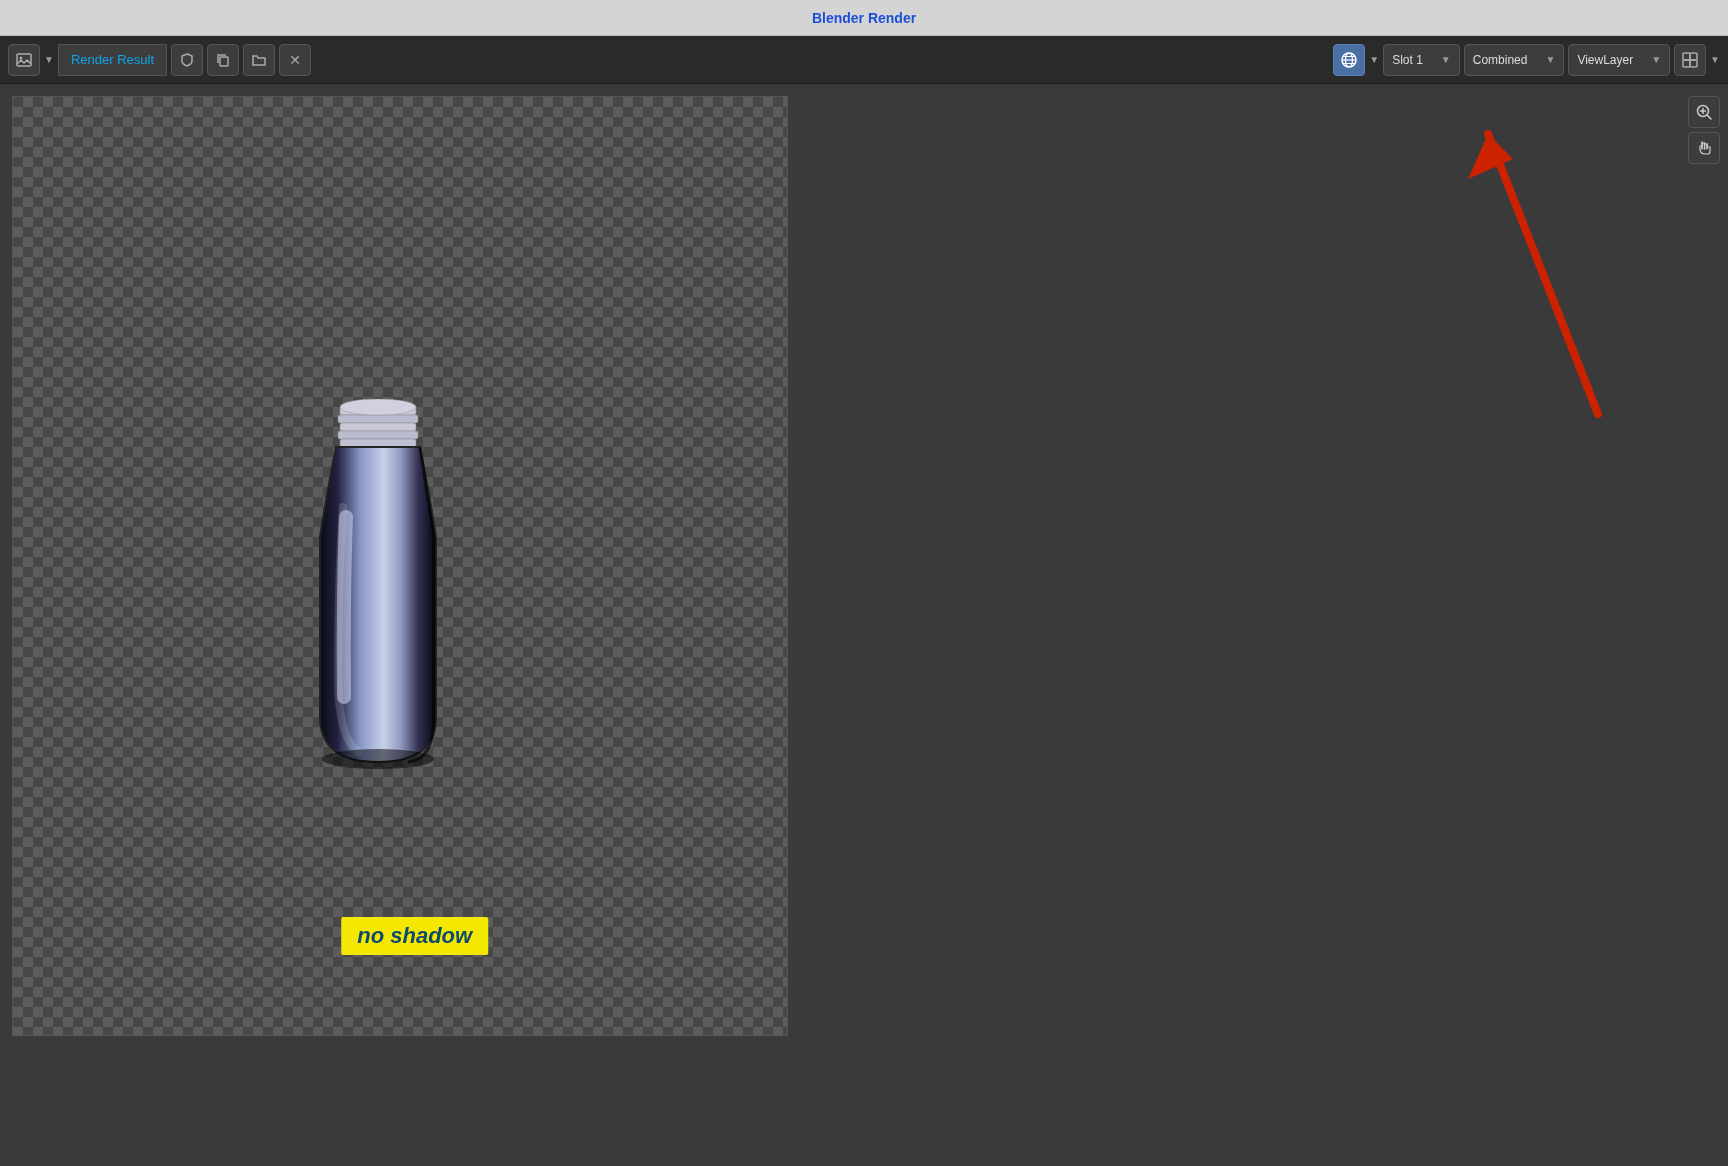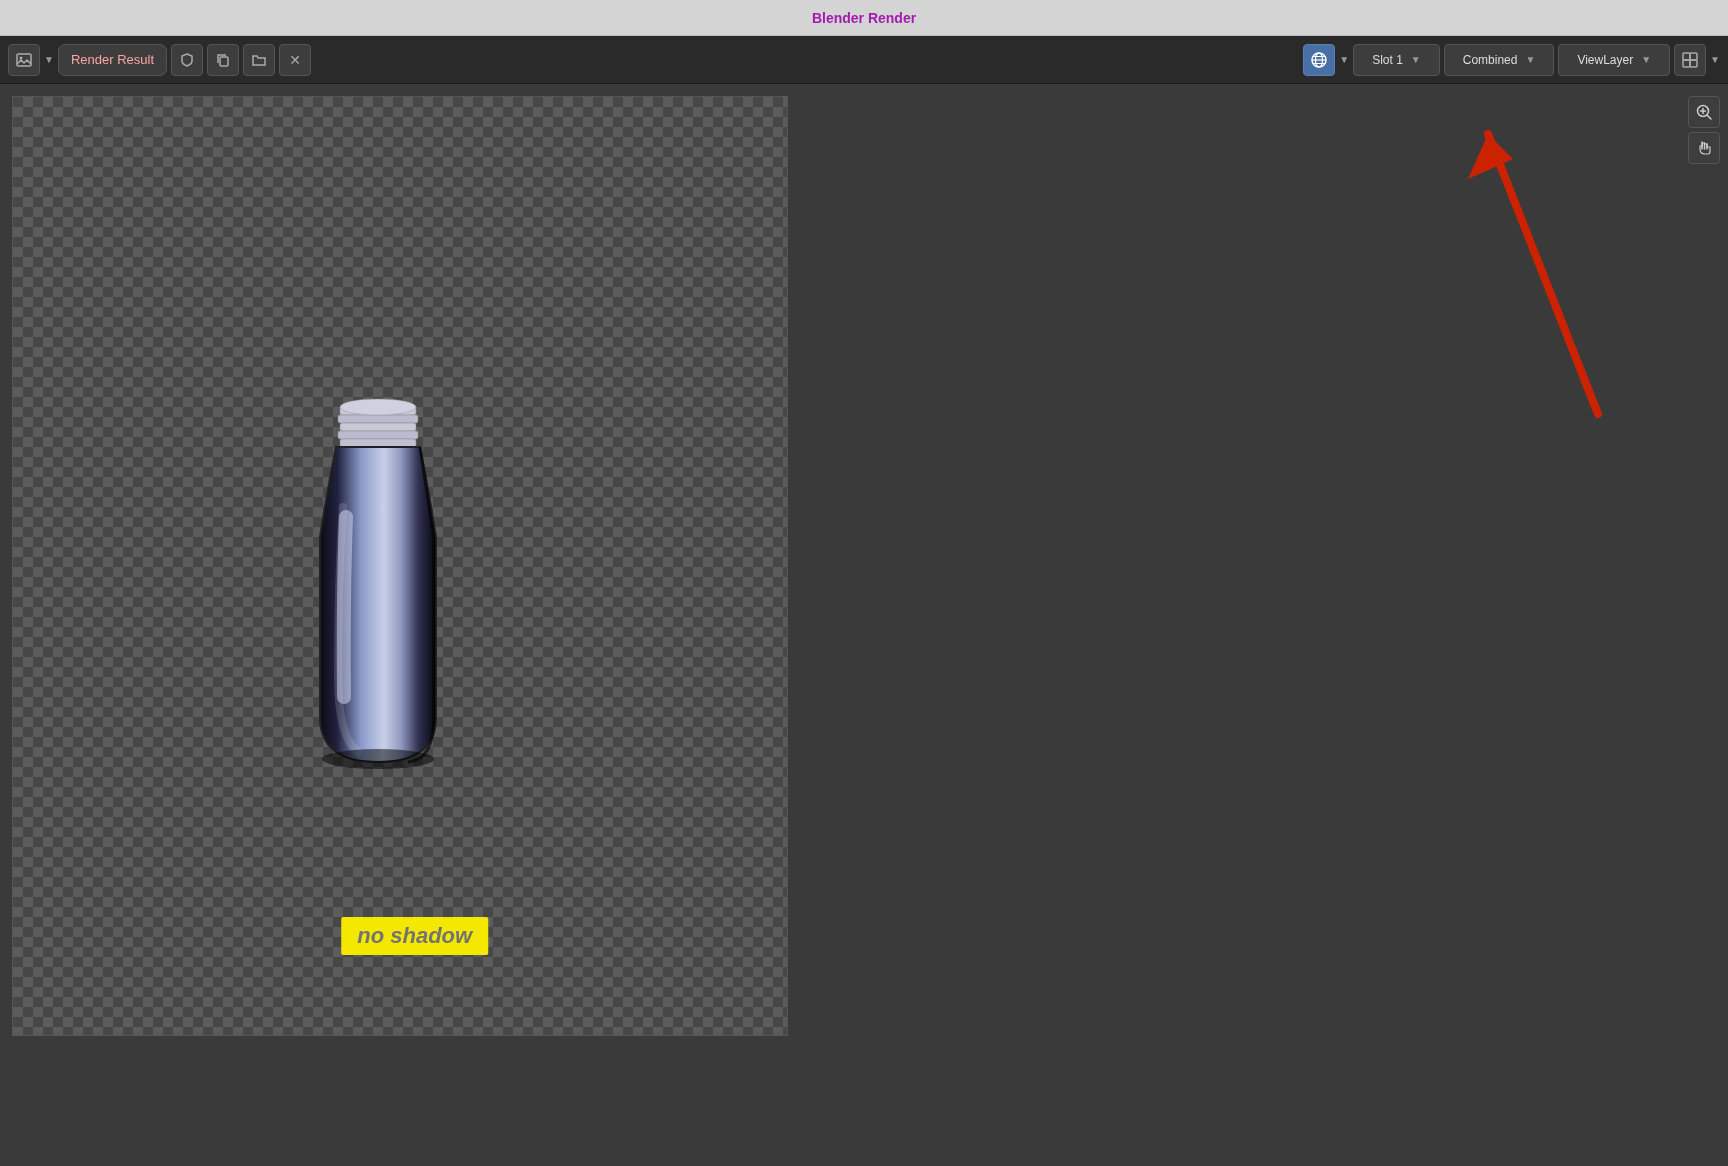--- a/index.html
+++ b/index.html
@@ -19,21 +19,21 @@
       height: 36px;
       display: flex;
       align-items: center;
       justify-content: center;
       border-bottom: 1px solid #bbb;
     }
 
     .title-bar-text {
       font-size: 14px;
       font-weight: 600;
-      color: #a21caf;
+      color: #1d4ed8;
     }
 
     
     .header-toolbar {
       background: #2a2a2a;
       height: 48px;
       display: flex;
       align-items: center;
       padding: 0 8px;
       gap: 4px;
@@ -63,40 +63,40 @@
       display: flex;
       align-items: center;
       justify-content: center;
       cursor: pointer;
       font-size: 14px;
     }
 
     .render-result-label {
       background: #3d3d3d;
       border: 1px solid #555;
-      border-radius: 7px;
-      color: #fca5a5;
+      border-radius: 0;
+      color: #0ea5e9;
       padding: 4px 12px;
       font-size: 13px;
       height: 32px;
       display: flex;
       align-items: center;
     }
 
     .dropdown-btn {
       background: #3d3d3d;
       border: 1px solid #555;
       border-radius: 4px;
       color: #ddd;
-      padding: 4px 18px;
+      padding: 4px 8px;
       font-size: 12px;
       cursor: pointer;
       display: flex;
       align-items: center;
-      gap: 8px;
+      gap: 18px;
       height: 32px;
       white-space: nowrap;
     }
 
     .chevron {
       font-size: 10px;
       color: #999;
     }
 
     
@@ -166,21 +166,21 @@
       height: 100%;
     }
 
     
     .no-shadow-label {
       position: absolute;
       bottom: 80px;
       left: 50%;
       transform: translateX(-40%);
       background: #f5e800;
-      color: #737373;
+      color: #0c4a6e;
       font-size: 22px;
       font-style: italic;
       font-weight: 700;
       padding: 6px 16px;
       border-radius: 2px;
     }
 
     
     .right-panel {
       flex: 1;

